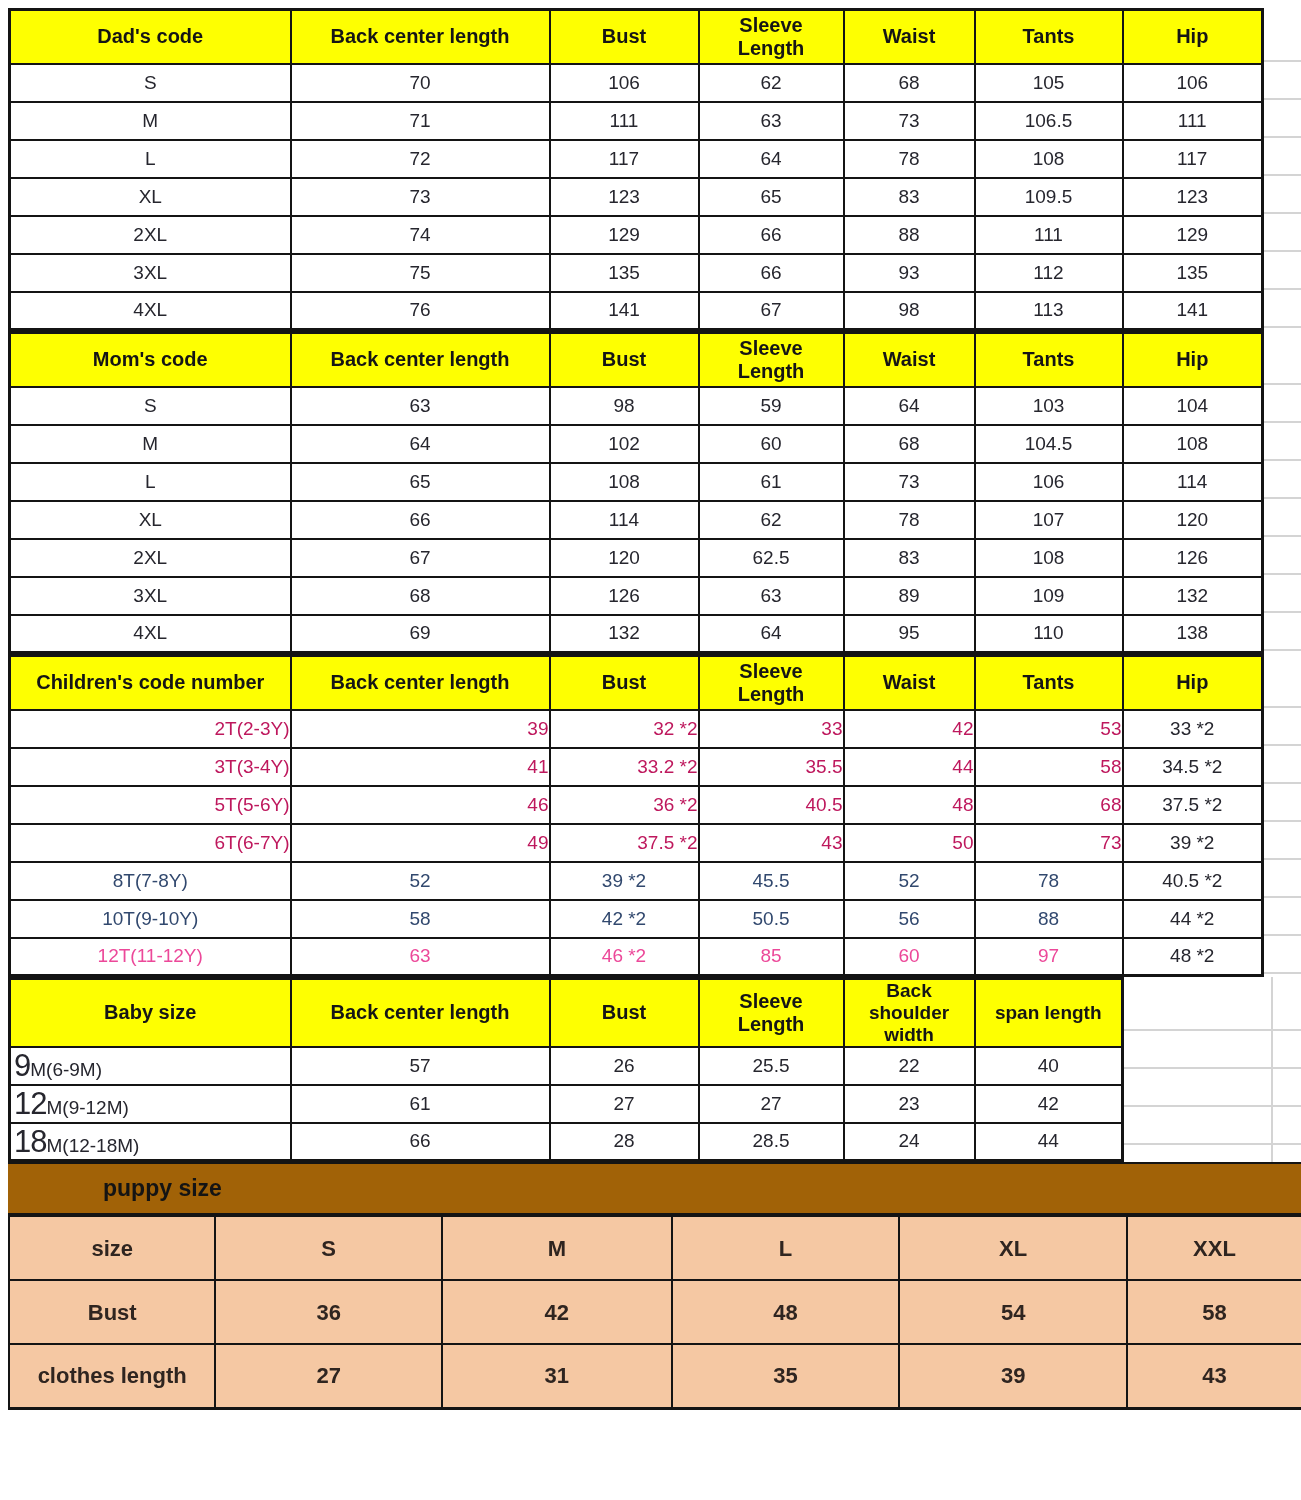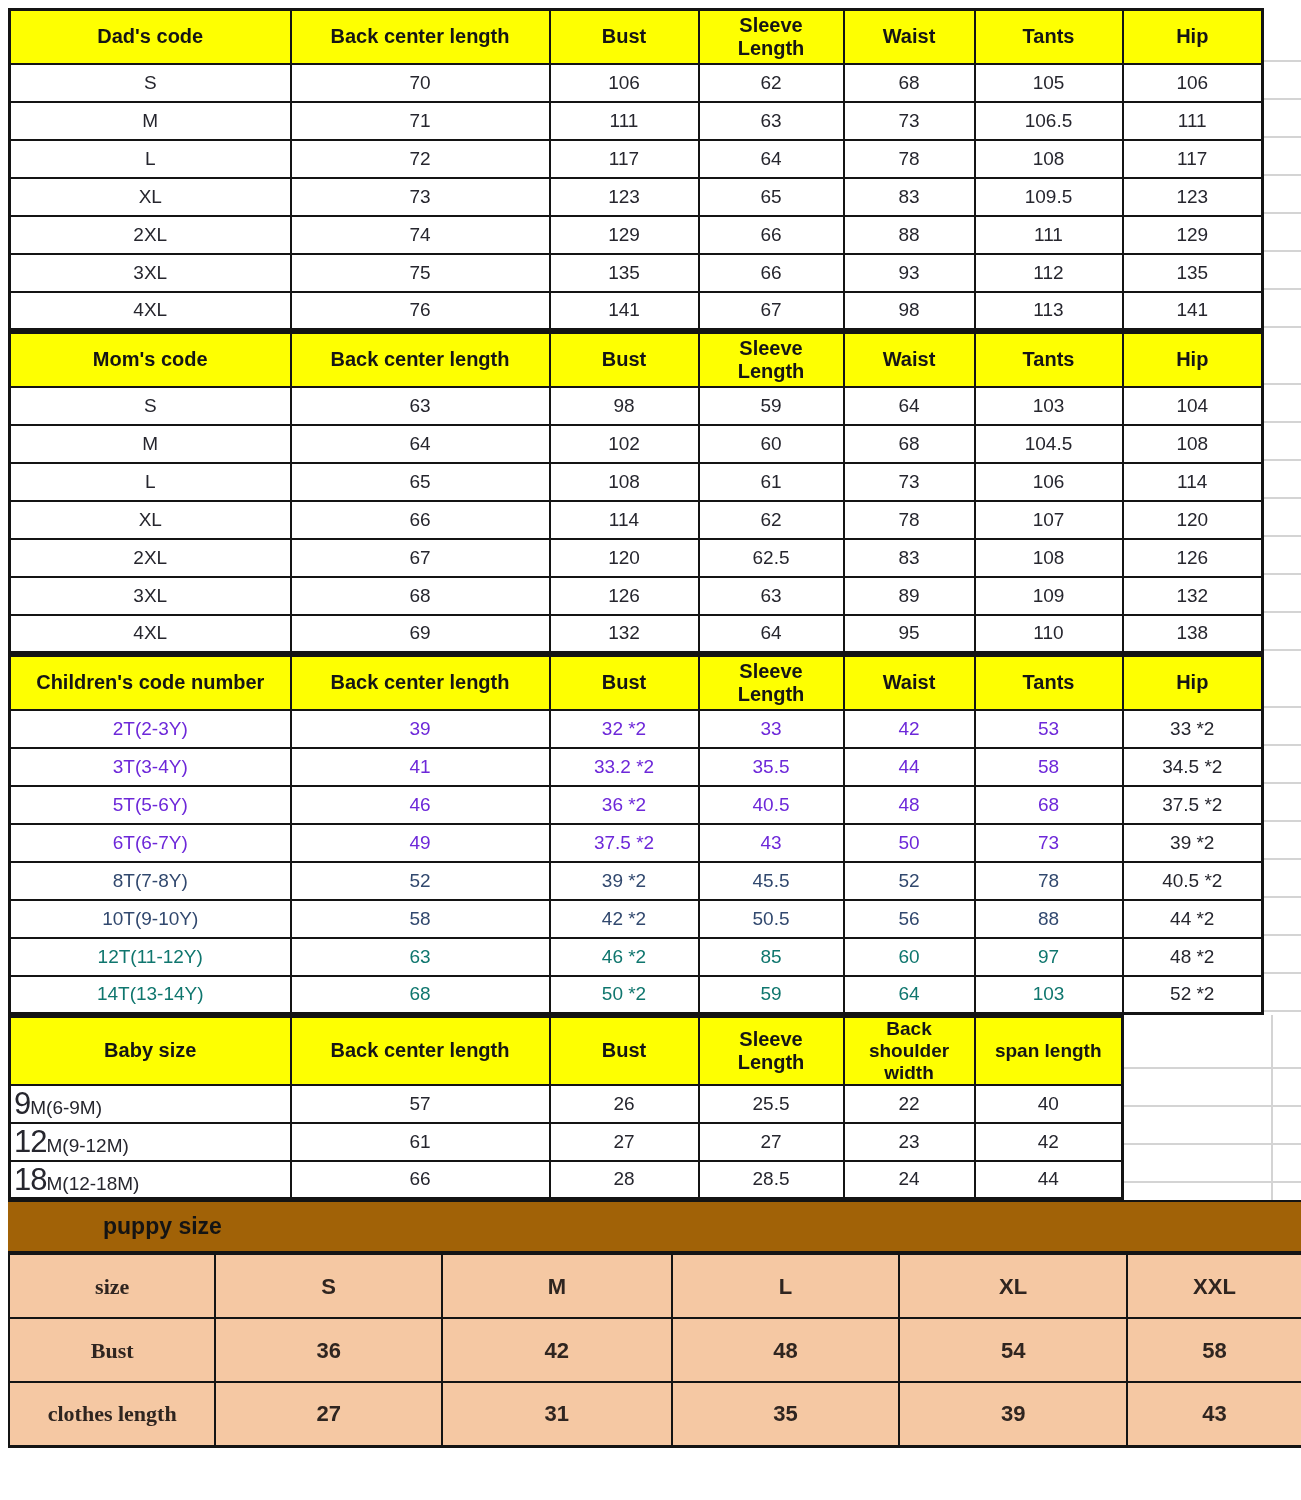--- a/index.html
+++ b/index.html
@@ -36,23 +36,23 @@
   
   .t6 { width:1113px; }
   .t6 th:nth-child(1){ width:281px; } .t6 th:nth-child(2){ width:259px; }
   .t6 th:nth-child(3){ width:149px; } .t6 th:nth-child(4){ width:145px; }
   .t6 th:nth-child(5){ width:131px;margin-left:10px; } .t6 th:nth-child(6){ width:148px; }
   .t6 th:nth-child(5), .t6 th:nth-child(6) { font-size:19px; }
   .t6 tr.head-row { height:56px; }
 
   
   .c-dark { color:#26262e; }
-  .c-blue { color:#6d28d9; }
+  .c-blue { color:#be185d;text-align:right; }
   .c-navy { color:#31486e; }
-  .c-red  { color:#0f766e; }
+  .c-red  { color:#ec4899; }
   td.left { text-align:left; padding-left:3px; white-space:nowrap; }
   .big-num { font-size:31px; letter-spacing:-1px; }
 
   
   .flexrow { display:flex; align-items:stretch; }
   .gutter {
     flex:1 1 auto;
     background-image:repeating-linear-gradient(to bottom,
       transparent 0px, transparent 36px, #d4d4d4 36px, #d4d4d4 38px);
     background-position-y:16px;
@@ -70,21 +70,21 @@
     display:flex; align-items:center;
   }
   .puppy-band span {
     margin-left:95px; font-size:23px; font-weight:bold; color:#141414;
   }
   .tp { width:1293px; border-left:2px solid #141414; }
   .tp tr { height:64px; }
   .tp td {
     background:#f5c8a3; font-weight:bold; font-size:22px; color:#2f2520;
   }
-  .tp td:nth-child(1){ width:204px;font-family:Liberation Serif, serif; } .tp td:nth-child(2){ width:224px; }
+  .tp td:nth-child(1){ width:204px; } .tp td:nth-child(2){ width:224px; }
   .tp td:nth-child(3){ width:227px; } .tp td:nth-child(4){ width:225px; }
   .tp td:nth-child(5){ width:225px; } .tp td:nth-child(6){ width:172px; }
   .tp td:last-child { border-right:none; }
   .tp tr:last-child td { border-bottom-width:3px; }
 </style>
 </head>
 <body>
 
 <div class="page">
 
@@ -318,29 +318,20 @@
             <td class="c-dark">44 *2</td>
           </tr>
           <tr>
             <td class="c-red">12T(11-12Y)</td>
             <td class="c-red">63</td>
             <td class="c-red">46 *2</td>
             <td class="c-red">85</td>
             <td class="c-red">60</td>
             <td class="c-red">97</td>
             <td class="c-dark">48 *2</td>
-          </tr>
-          <tr>
-            <td class="c-red">14T(13-14Y)</td>
-            <td class="c-red">68</td>
-            <td class="c-red">50 *2</td>
-            <td class="c-red">59</td>
-            <td class="c-red">64</td>
-            <td class="c-red">103</td>
-            <td class="c-dark">52 *2</td>
           </tr>
         </tbody>
       </table>
     <div class="gutter"></div>
   </div>
 
   <div class="flexrow">
     <table class="tbl t6">
         <tbody>
           <tr class="head-row">

